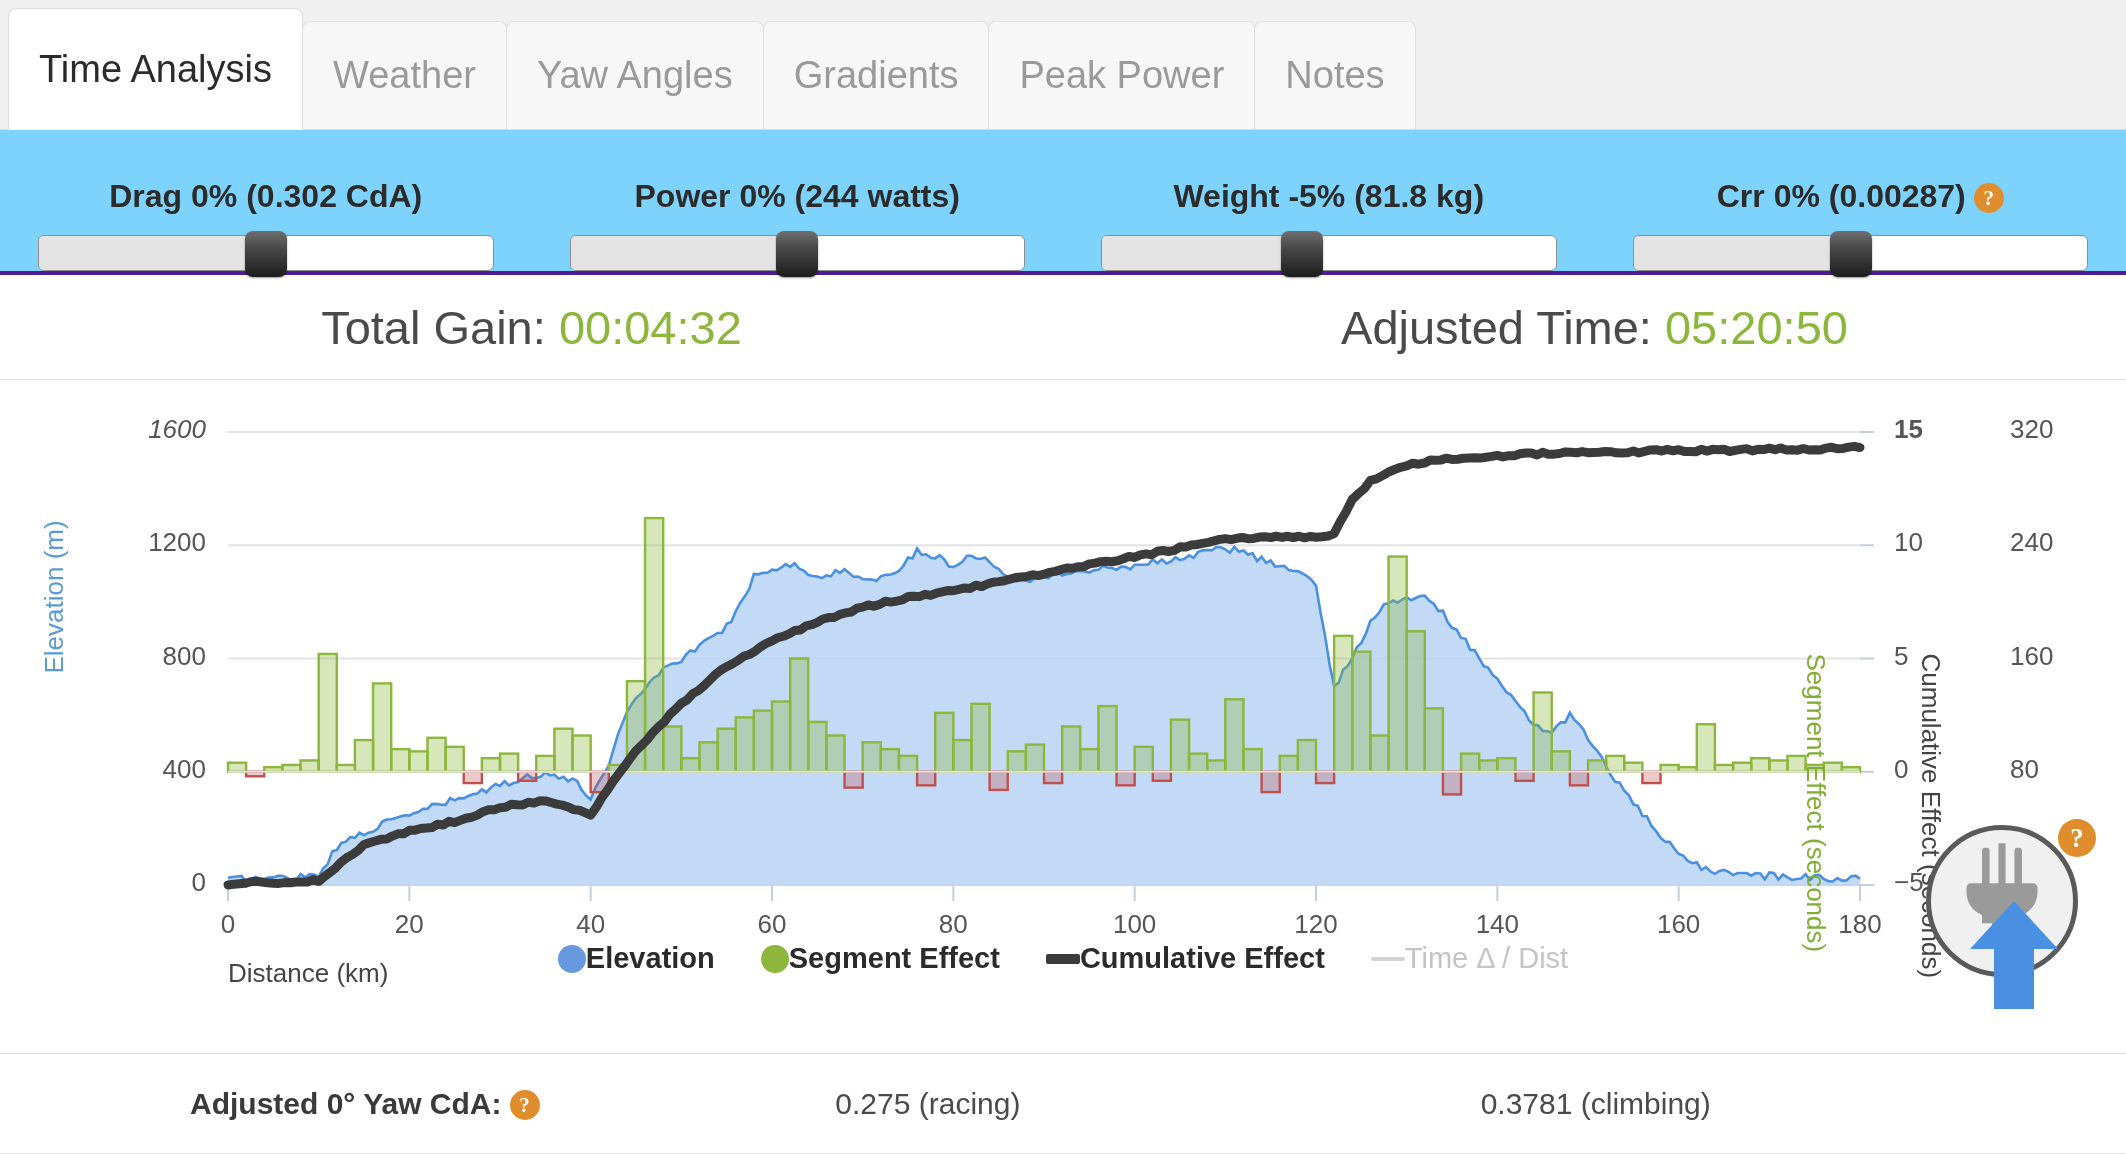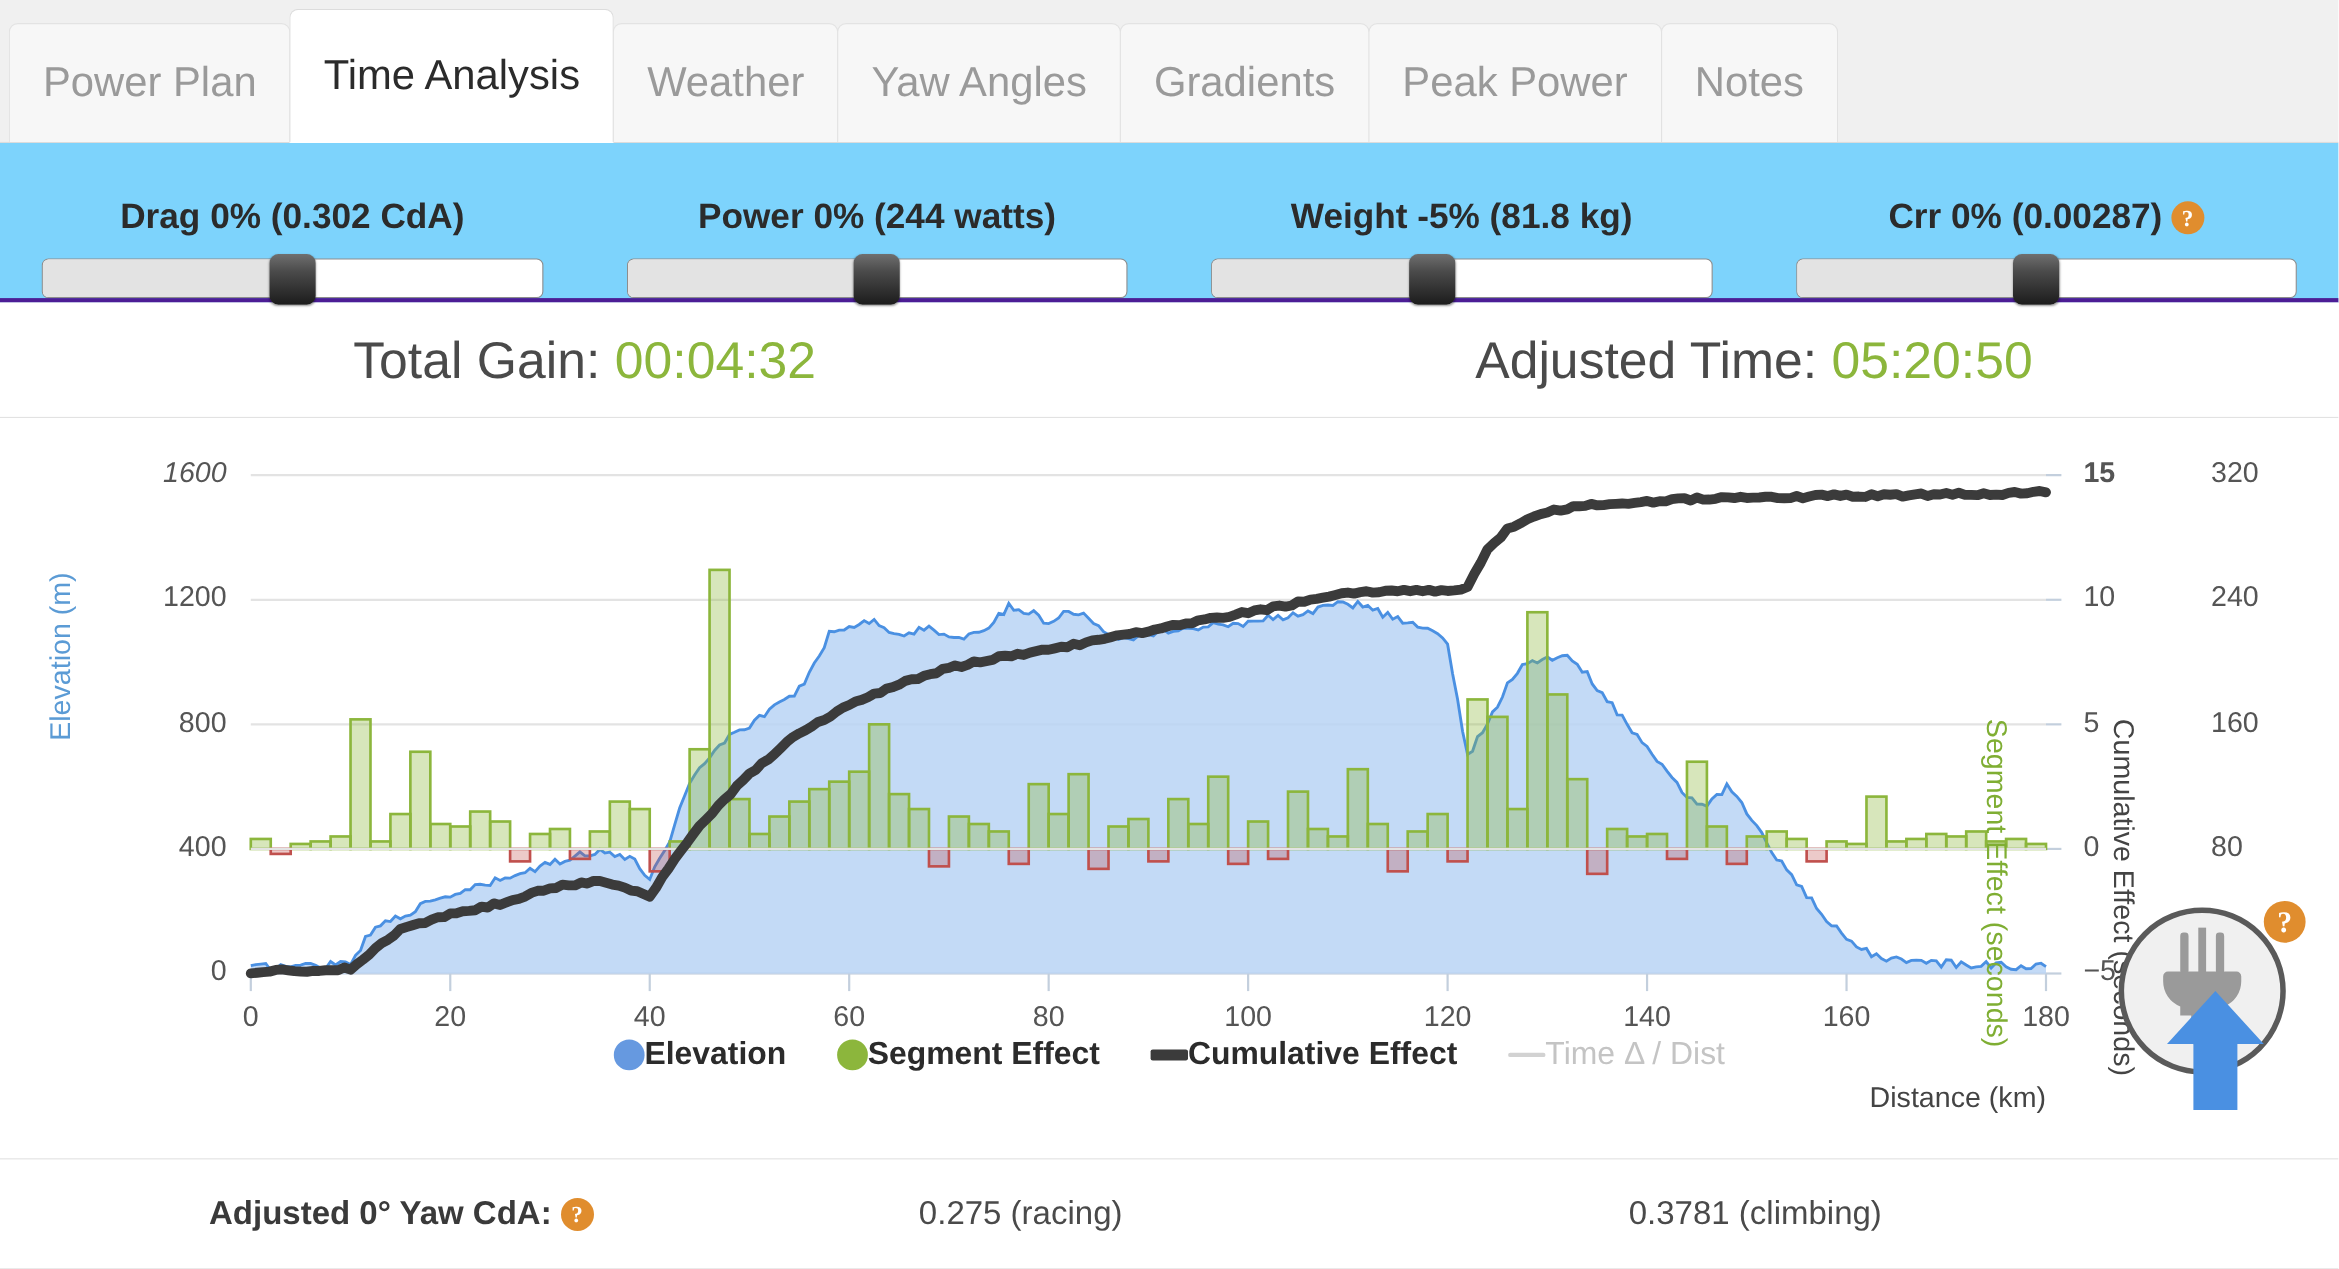--- a/index.html
+++ b/index.html
@@ -202,21 +202,20 @@
   }
   .footcell { flex:1 1 0; font-size:30px; color:#4a4a4a; white-space:nowrap; }
   .footcell.lead { font-weight:bold; color:#3a3a3a; text-align:left; padding-left:190px; }
 </style>
 </head>
 <body>
 
 <div class="app">
 
   <div class="tabbar" id="tabbar">
-      <div class="tab">Power Plan</div>
       <div class="tab active">Time Analysis</div>
       <div class="tab">Weather</div>
       <div class="tab">Yaw Angles</div>
       <div class="tab">Gradients</div>
       <div class="tab">Peak Power</div>
       <div class="tab">Notes</div>
     </div>
 
   <div class="sliderrow" id="sliderrow">
       <div class="slidercell">
@@ -408,21 +407,21 @@
         <div class="tick" style="left: 550.667px; width: 80px; text-align: center; top: 529px;">40</div>
         <div class="tick" style="left: 732px; width: 80px; text-align: center; top: 529px;">60</div>
         <div class="tick" style="left: 913.333px; width: 80px; text-align: center; top: 529px;">80</div>
         <div class="tick" style="left: 1094.67px; width: 80px; text-align: center; top: 529px;">100</div>
         <div class="tick" style="left: 1276px; width: 80px; text-align: center; top: 529px;">120</div>
         <div class="tick" style="left: 1457.33px; width: 80px; text-align: center; top: 529px;">140</div>
         <div class="tick" style="left: 1638.67px; width: 80px; text-align: center; top: 529px;">160</div>
         <div class="tick" style="left: 1820px; width: 80px; text-align: center; top: 529px;">180</div>
       </div>
 
-    <div class="xlabel" id="xaxis-title" style="left: 228px; width: 1632px; text-align: right; top: 602px;">Distance (km)</div>
+    <div class="xlabel" id="xaxis-title" style="left: 228px; width: 1632px; text-align: left; top: 578px;">Distance (km)</div>
 
     <div class="legend" id="legend">
         <div class="legend-item">
           <span class="lg-dot" style="background: rgb(102, 153, 224);"></span>
           <span>Elevation</span>
         </div>
         <div class="legend-item">
           <span class="lg-dot" style="background: rgb(140, 182, 60);"></span>
           <span>Segment Effect</span>
         </div>

